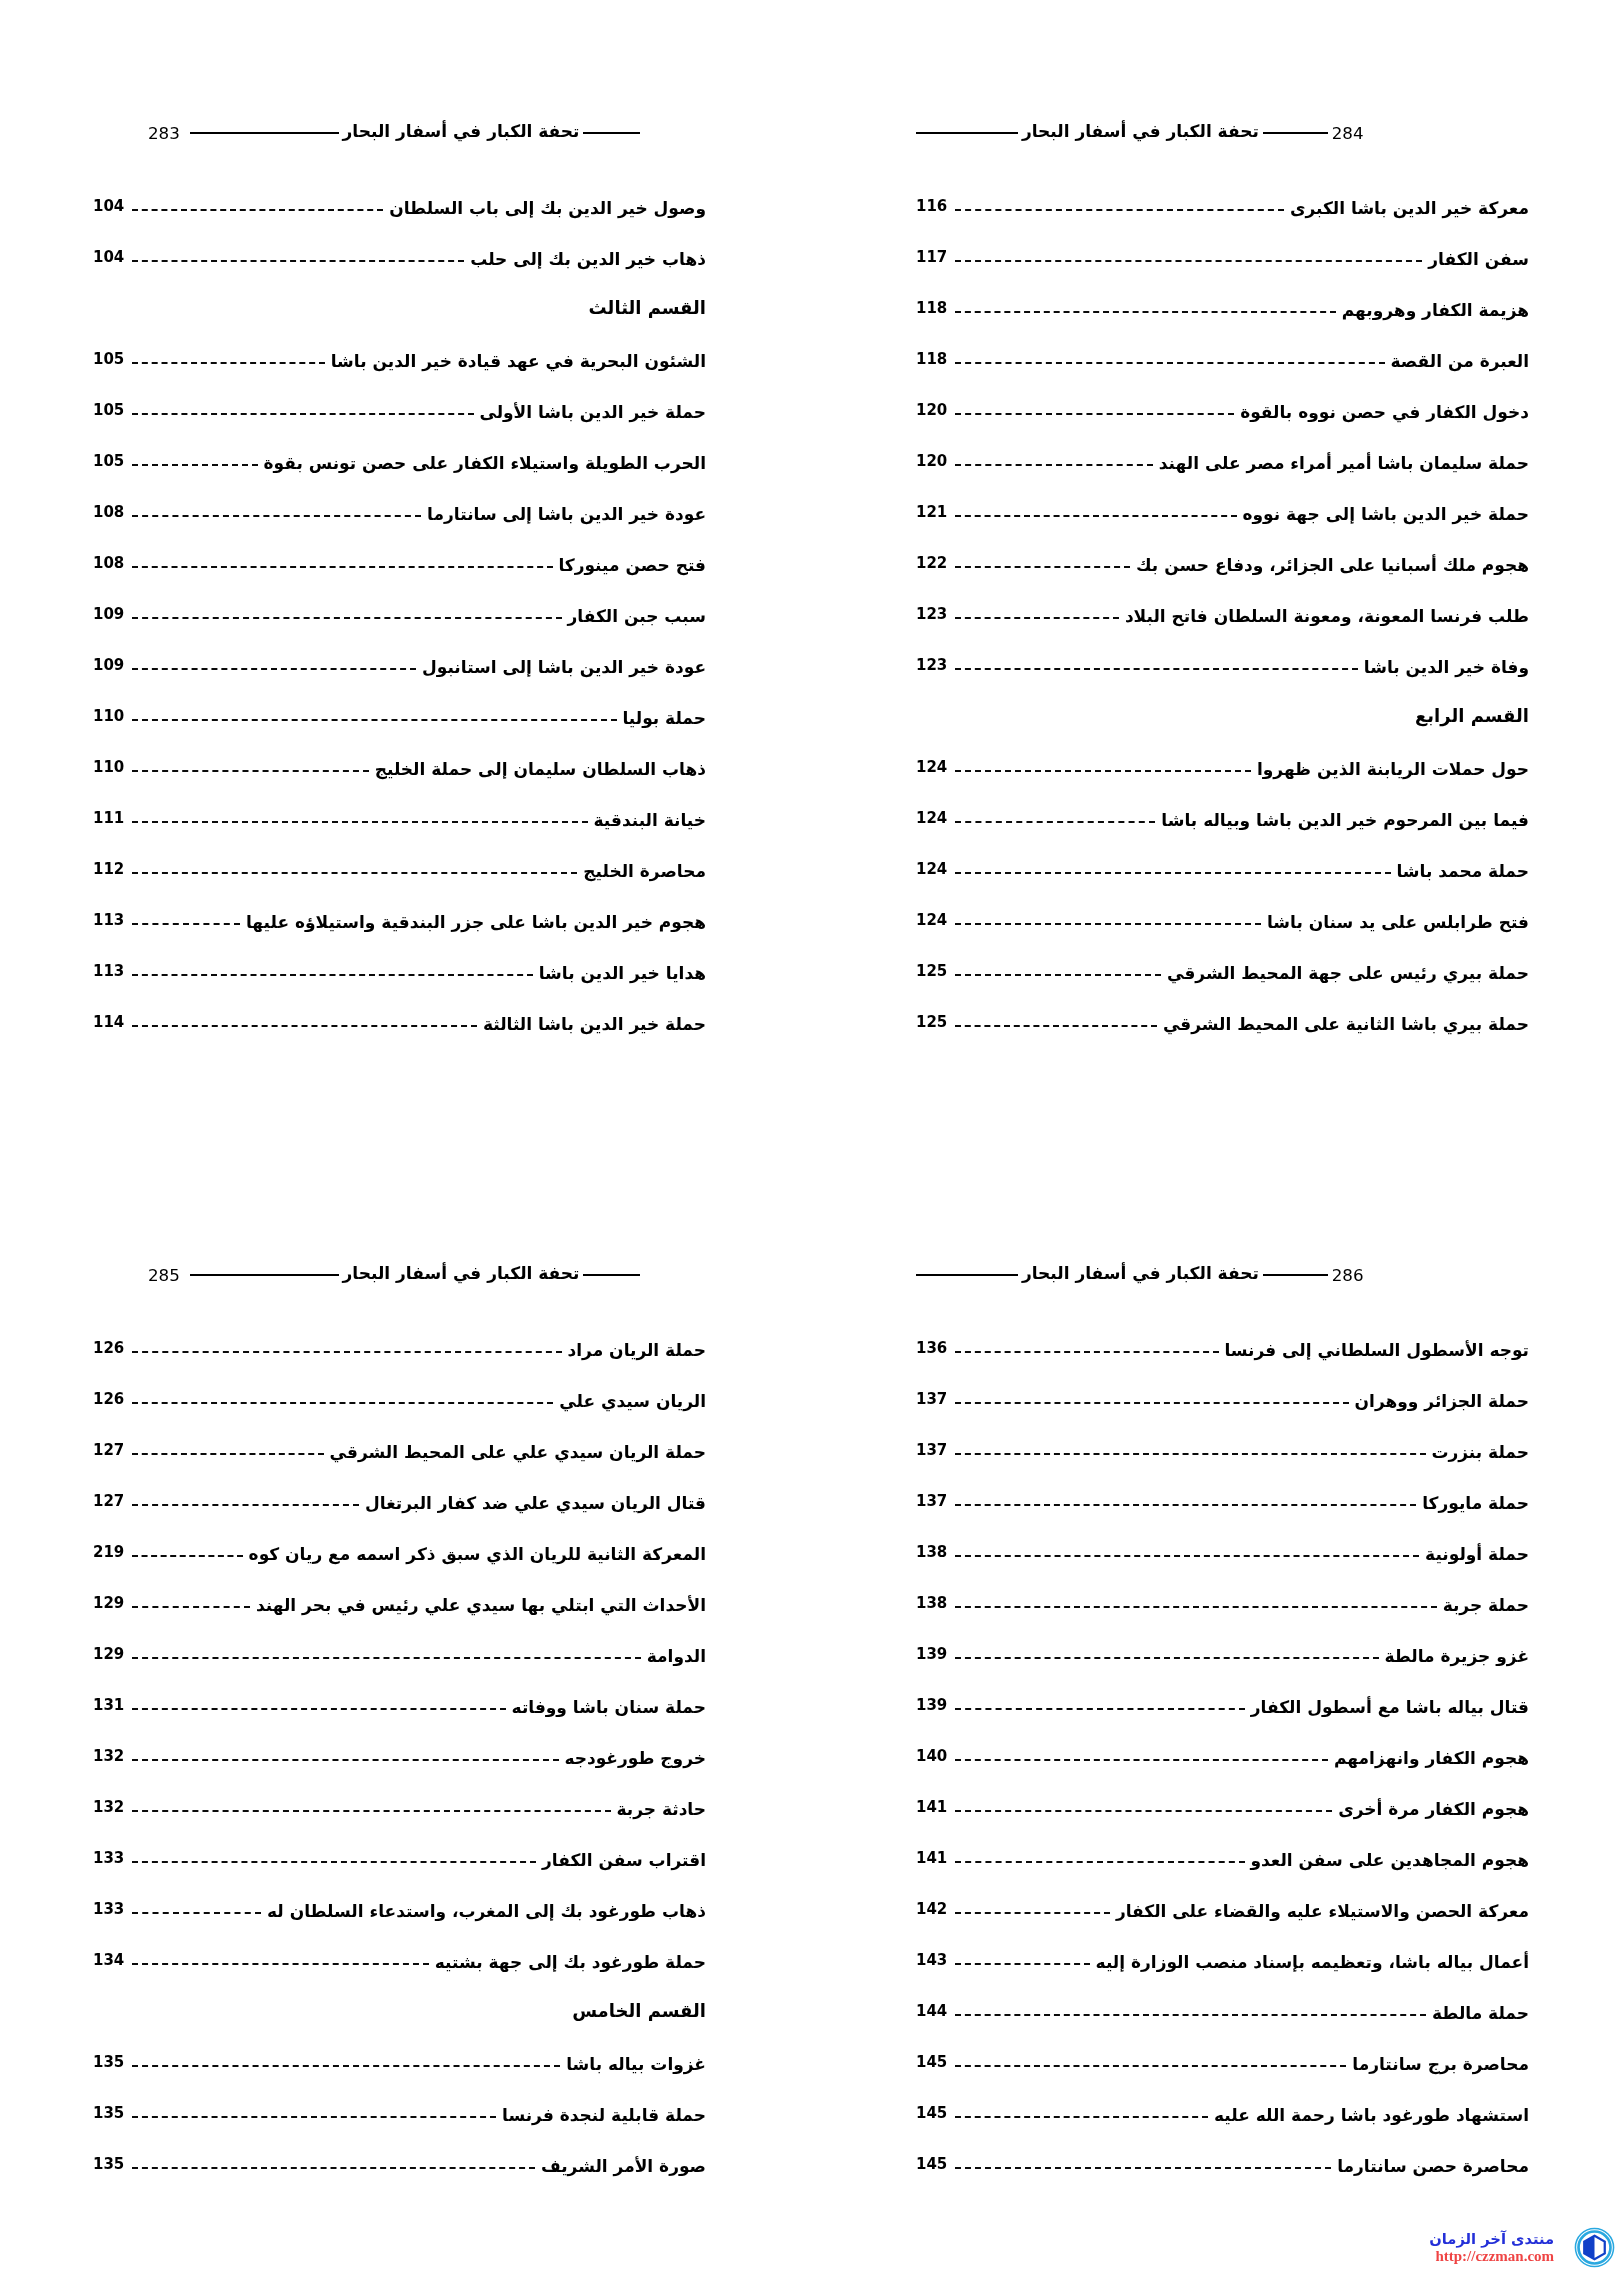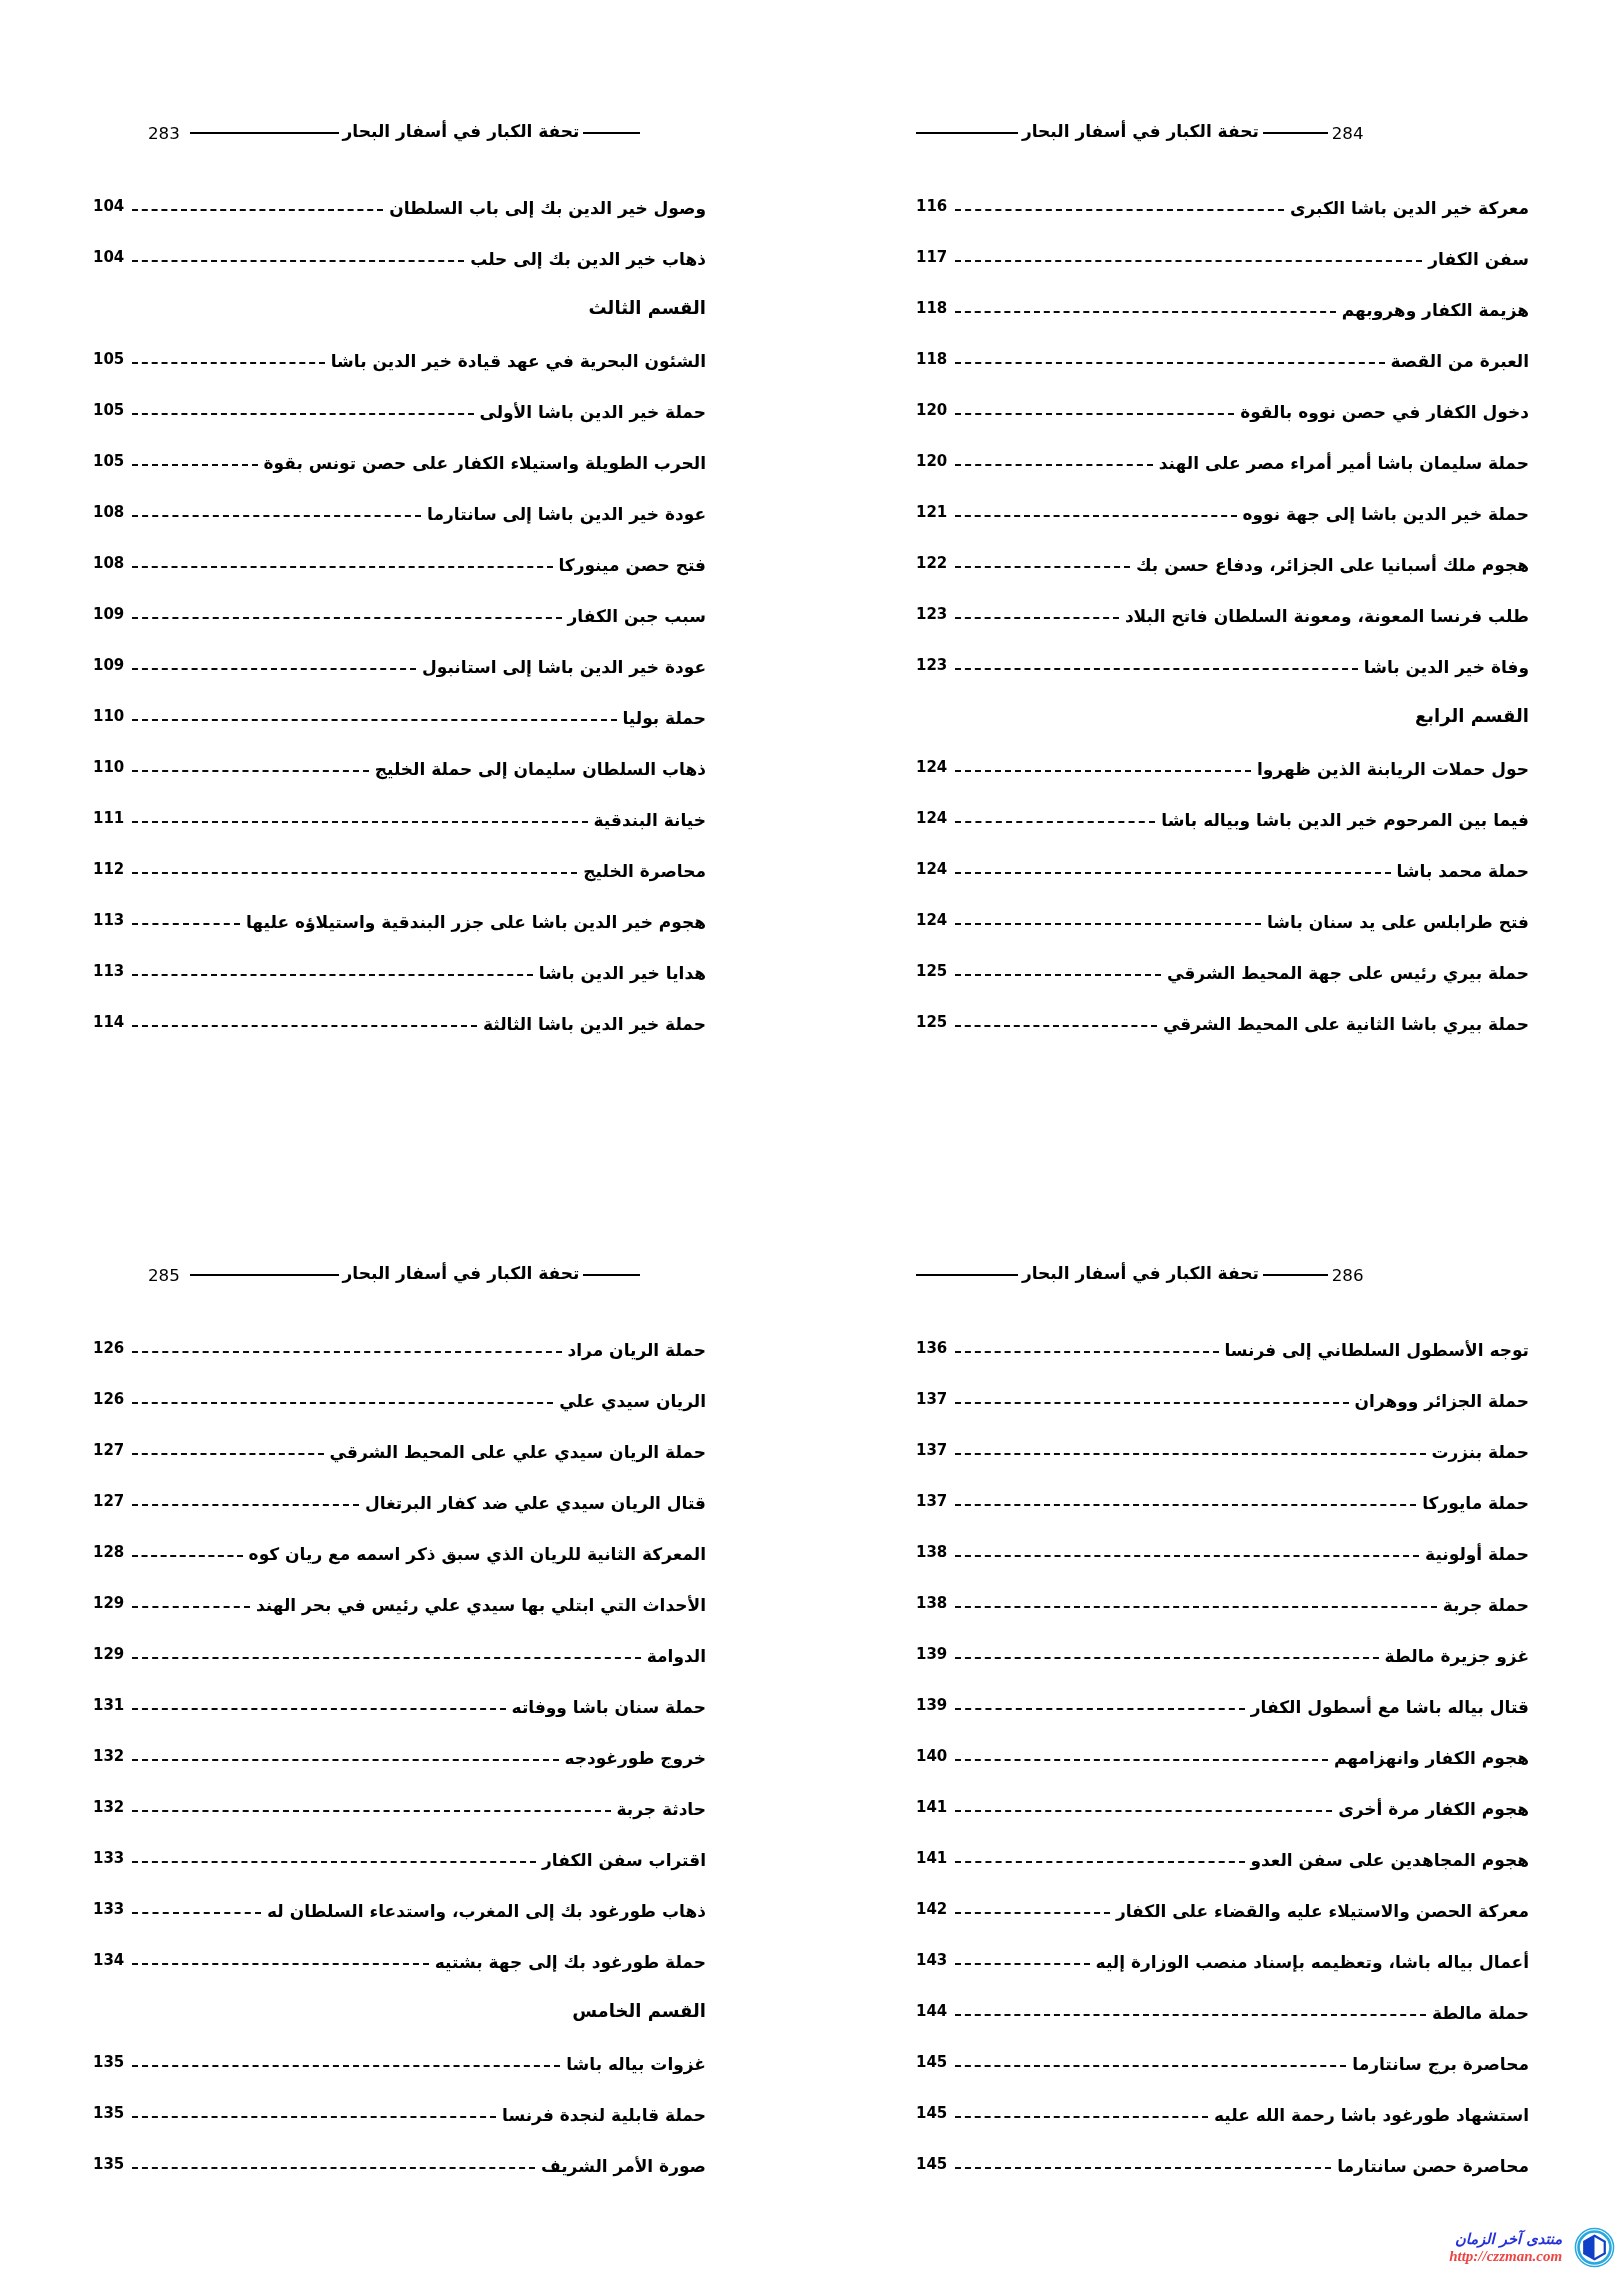--- a/index.html
+++ b/index.html
@@ -90,21 +90,21 @@
     padding-bottom: 2px;
   }
 
   .footer {
     position: absolute;
     right: 5.9px;
     top: 2227px;
     display: flex;
     align-items: center;
   }
-  .footer-text { text-align: right; line-height: 1.2; margin-right: 12px; font-style: italic; }
+  .footer-text { text-align: right; line-height: 1.2; margin-right: 20px; }
   .site-name {
     color: #2430d8;
     font-weight: bold;
     font-size: 14.7px;
     direction: rtl;
     white-space: nowrap;
   }
   .site-url {
     color: #ef4444;
     font-weight: bold;
@@ -326,21 +326,21 @@
     <span class="entry-page">127</span>
     <span class="leader"></span>
     <span class="entry-title">حملة الريان سيدي علي على المحيط الشرقي</span>
   </div>
         <div class="entry-row">
     <span class="entry-page">127</span>
     <span class="leader"></span>
     <span class="entry-title">قتال الريان سيدي علي ضد كفار البرتغال</span>
   </div>
         <div class="entry-row">
-    <span class="entry-page">128</span>
+    <span class="entry-page">219</span>
     <span class="leader"></span>
     <span class="entry-title">المعركة الثانية للريان الذي سبق ذكر اسمه مع ريان كوه</span>
   </div>
         <div class="entry-row">
     <span class="entry-page">129</span>
     <span class="leader"></span>
     <span class="entry-title">الأحداث التي ابتلي بها سيدي علي رئيس في بحر الهند</span>
   </div>
         <div class="entry-row">
     <span class="entry-page">129</span>

